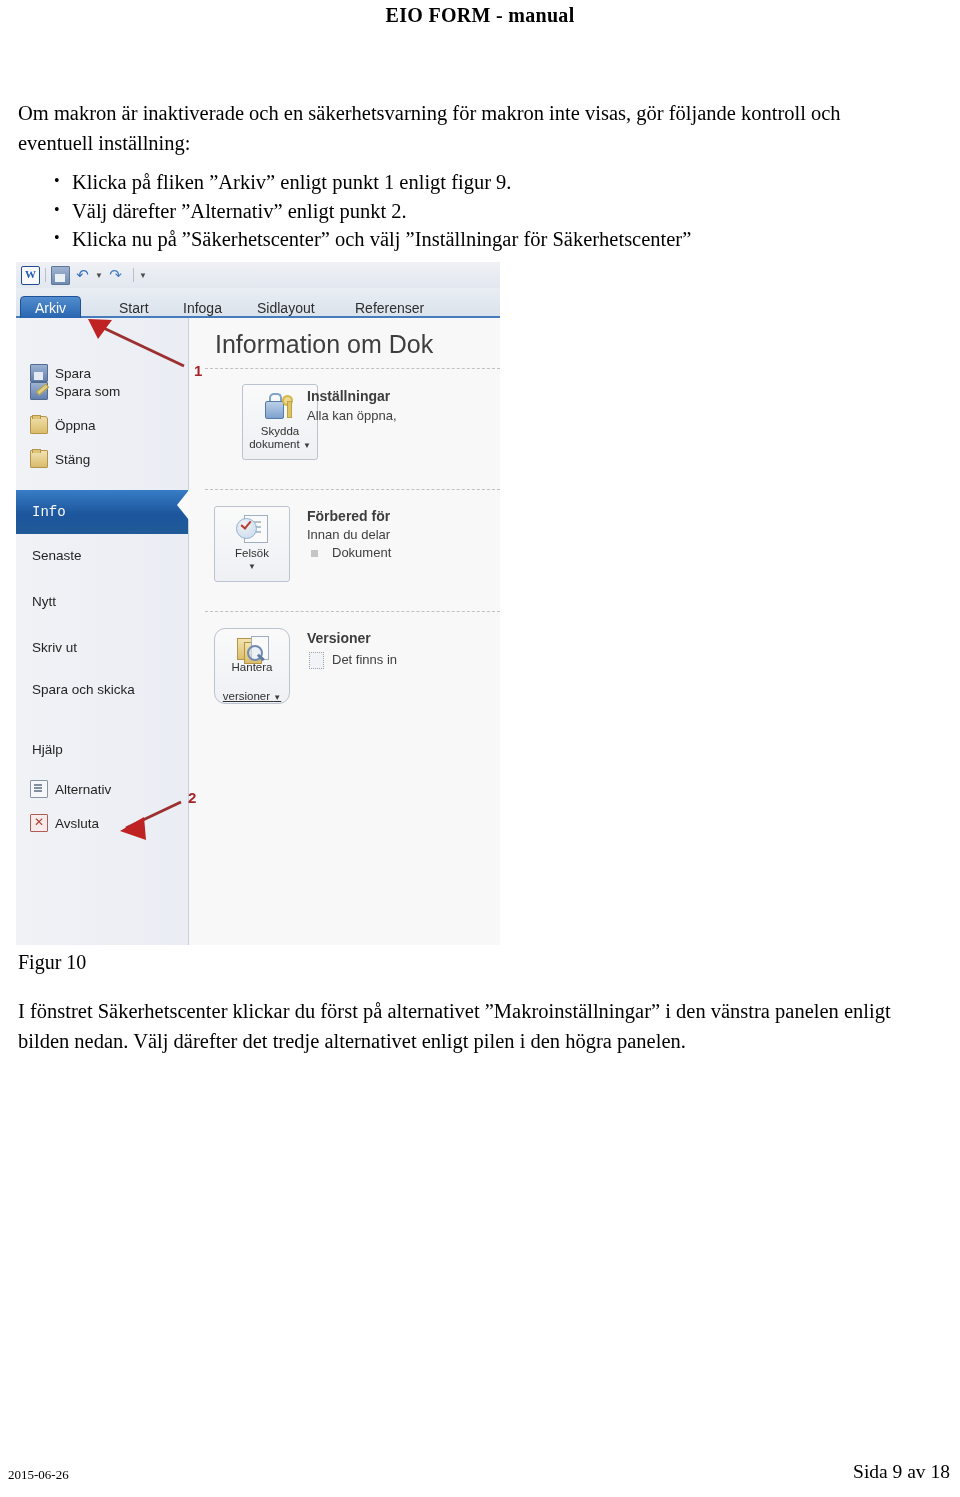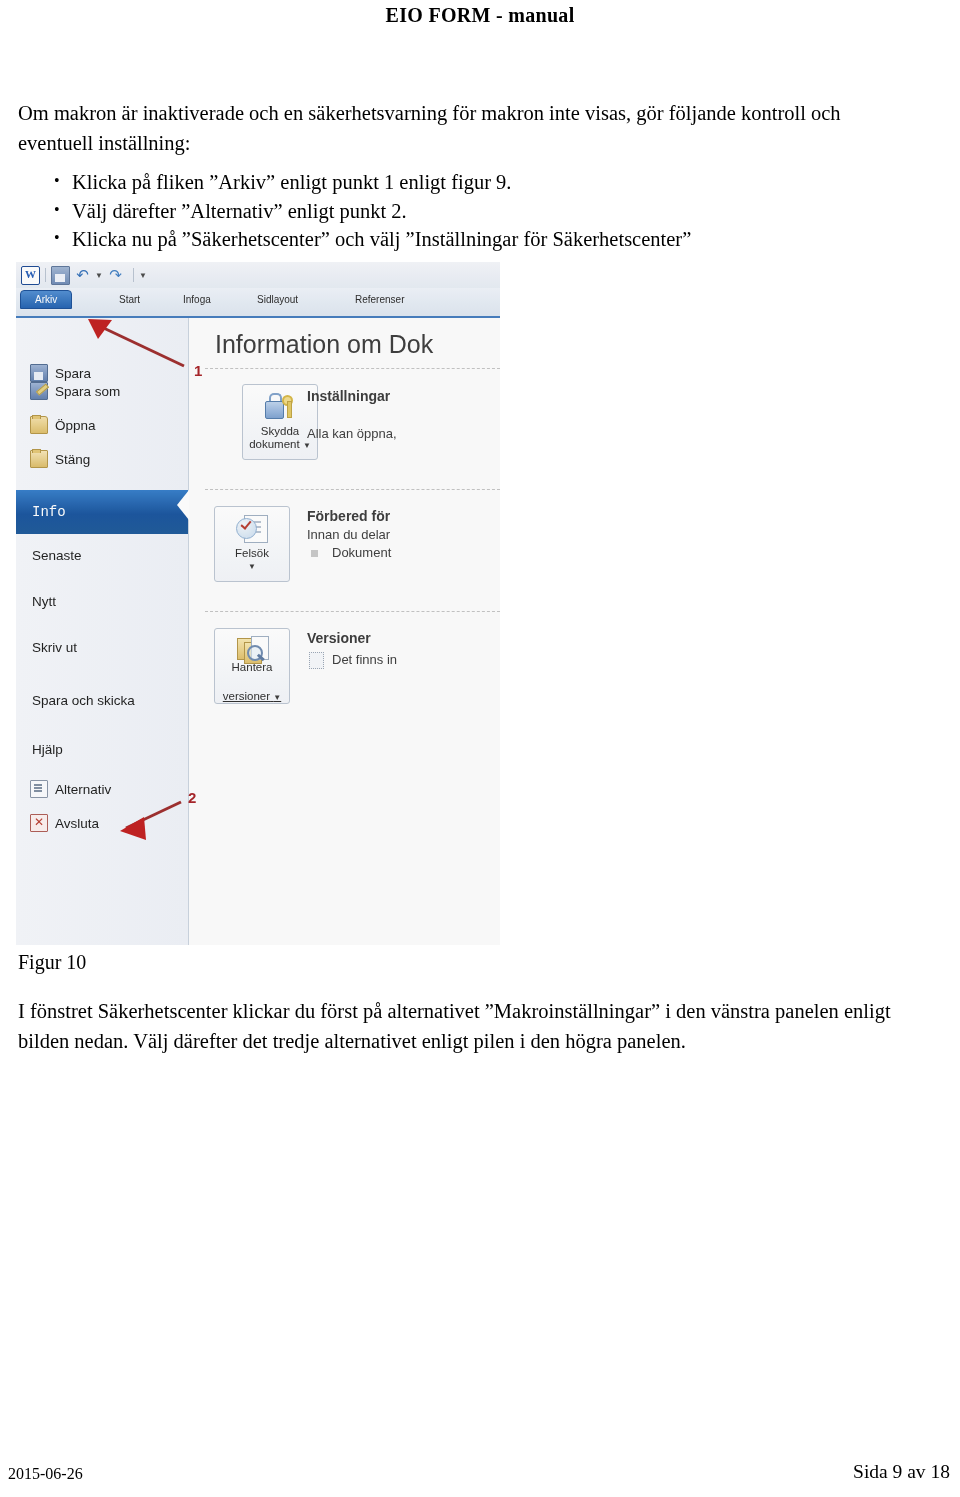--- a/index.html
+++ b/index.html
@@ -140,22 +140,22 @@
   .tabs {
     position: absolute;
     left: 0; top: 26px;
     width: 484px; height: 30px;
     background: linear-gradient(to bottom,#eef3f9 0%,#dde6f1 100%);
     border-bottom: 2px solid #3f7dc4;
     box-sizing: border-box;
   }
   .tab {
     position: absolute;
-    top: 2px;
-    font-size: 10px;
+    top: 8px;
+    font-size: 14px;
     color: #2a2a2a;
     padding: 4px 9px;
   }
   .tab-active {
     background: linear-gradient(to bottom,#4b8ed8 0%,#1f63b8 100%);
     color: #ffffff;
     border-radius: 4px 4px 0 0;
     border: 1px solid #16509e;
     padding: 3px 14px;
     font-weight: normal;
@@ -212,21 +212,20 @@
     border-top: 15px solid transparent;
     border-bottom: 15px solid transparent;
     border-right: 12px solid #ffffff;
   }
 
   .nav-two-line {
     height: 46px;
     align-items: flex-start;
     padding-top: 4px;
     line-height: 19px;
-    margin-top: 11px;
   }
 
   
   .nico { width: 16px; height: 16px; position: relative; flex: 0 0 auto; }
   .nico-floppy {
     background: linear-gradient(to bottom,#9cb4d8,#5f80b3);
     border: 1px solid #4e6b95;
     border-radius: 1px;
   }
   .nico-floppy::after {
@@ -484,21 +483,21 @@
     width: 905px;
     font-size: 20.5px;
     line-height: 30px;
   }
 
   
   .footer-left {
     position: absolute;
     left: 8px;
     bottom: 14px;
-    font-size: 16px;
+    font-size: 13px;
   }
   .footer-right {
     position: absolute;
     right: 10px;
     bottom: 14px;
     font-size: 19.5px;
   }
 </style>
 </head>
 <body>
@@ -604,42 +603,42 @@
           <span class="lk-key"></span>
             <span class="lk-key-stem"></span>
         </div>
         <div class="big-btn-label">Skydda</div>
         <div class="big-btn-label" style="margin-top:0;">
           <span>dokument</span>
           <span class="btn-caret">▼</span>
         </div>
       </div>
       <div class="sect-head" style="left:118px; top:70px;">Inställningar</div>
-      <div class="sect-body" style="left:118px; top:108px;">Alla kan öppna,</div>
+      <div class="sect-body" style="left:118px; top:90px;">Alla kan öppna,</div>
 
       <div class="bs-divider" style="top:171px;"></div>
 
       <div class="big-btn" style="left:25px; top:188px;">
         <div class="bb-icon doc-check">
           <span class="dc-page"></span>
             <span class="dc-lines"></span>
           <span class="dc-circle"></span>
             <span class="dc-tick"></span>
         </div>
         <div class="big-btn-label">Felsök</div>
         <div class="btn-caret" style="margin-top:2px;">▼</div>
       </div>
       <div class="sect-head" style="left:118px; top:190px;">Förbered för</div>
       <div class="sect-body" style="left:118px; top:209px;">Innan du delar</div>
       <span class="sq-bullet" style="left:122px; top:232px;"></span>
       <div class="sect-sub" style="left:143px; top:227px;">Dokument</div>
 
       <div class="bs-divider" style="top:293px;"></div>
 
-      <div class="big-btn" style="left:25px; top:310px;">
+      <div class="big-btn" style="left:25px; top:310px;border-radius:11px;">
         <div class="bb-icon versions">
           <span class="v-pg1"></span>
             <span class="v-pg2"></span>
           <span class="v-page"></span>
             <span class="v-glass"></span>
             <span class="v-handle"></span>
         </div>
         <div class="big-btn-label">Hantera</div>
         <div class="big-btn-label" style="margin-top:16px;text-decoration:underline;">
           <span>versioner</span>

